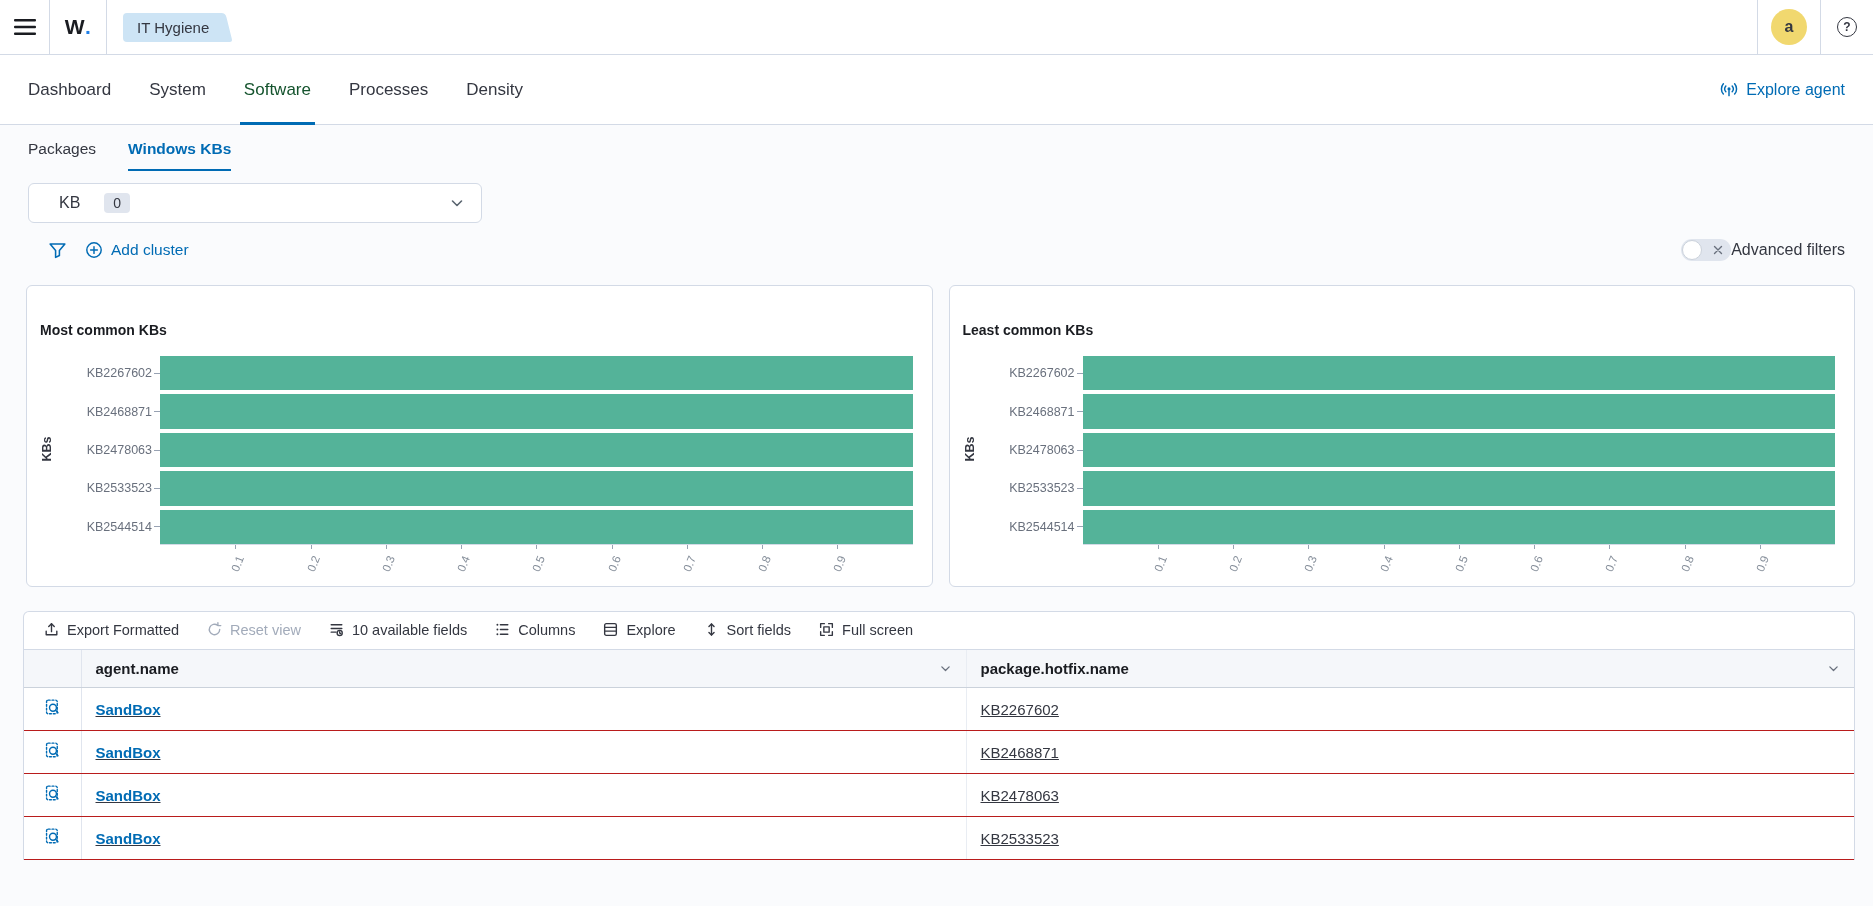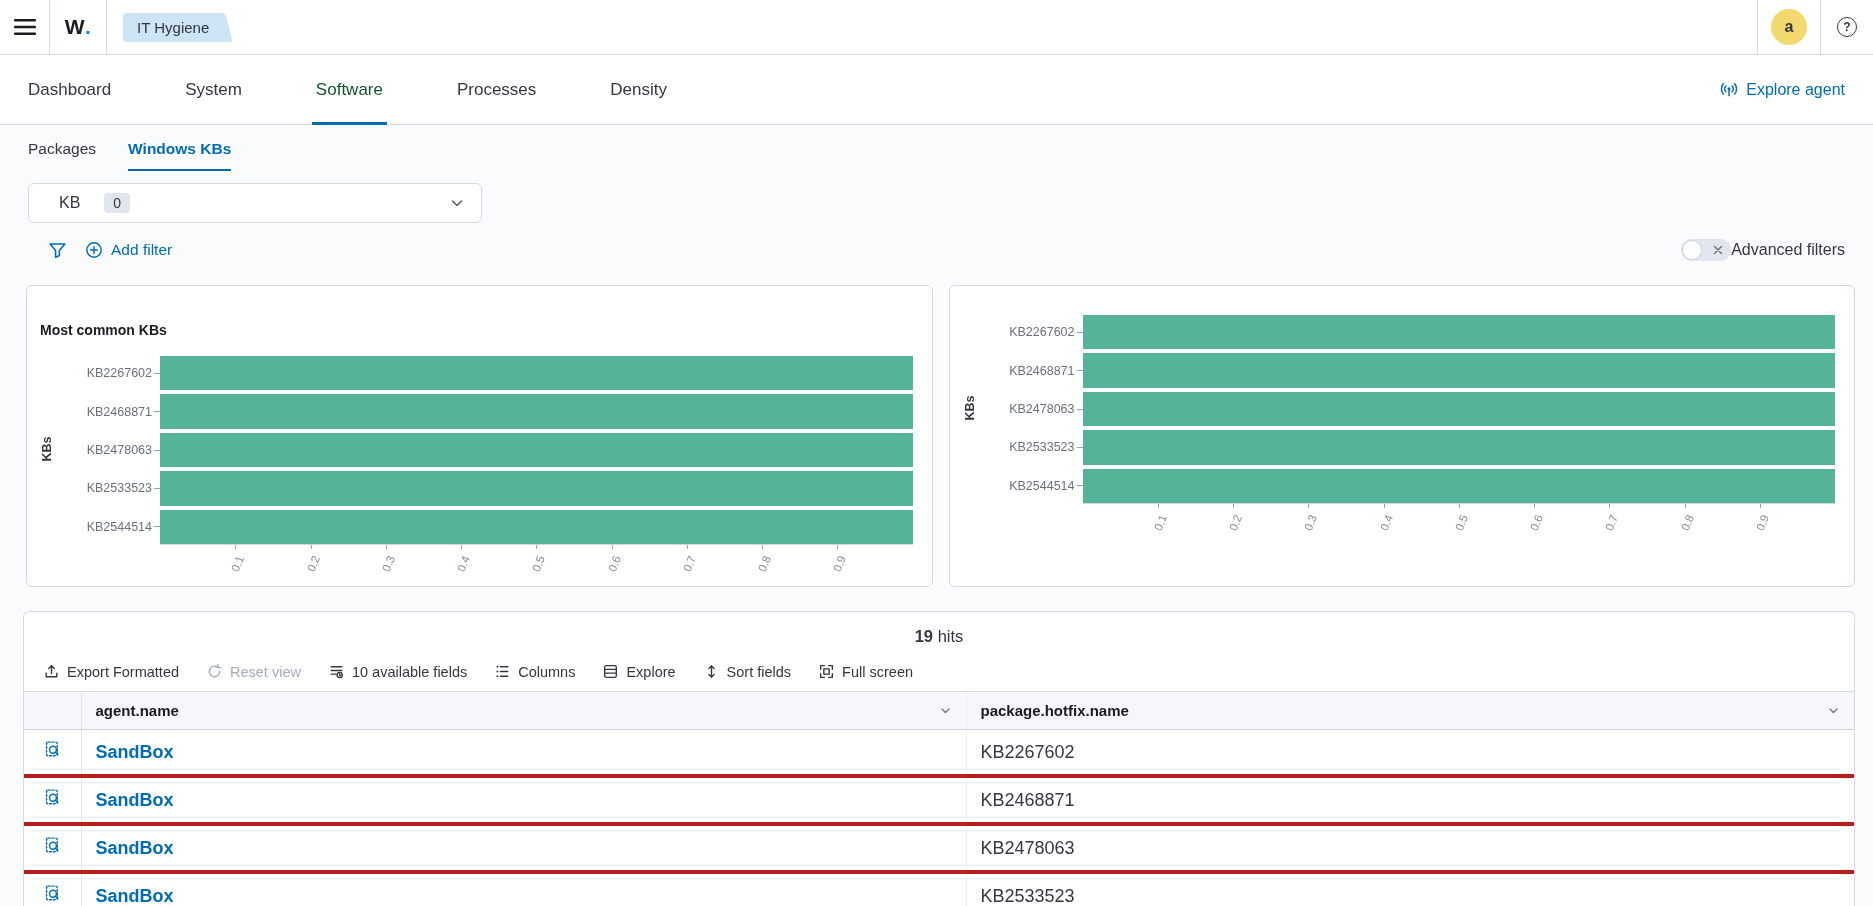--- a/index.html
+++ b/index.html
@@ -15,21 +15,21 @@
   .chip { position:relative; margin-left:16px; background:#cde4f5; color:#343741; font-size:15px; padding:6px 8px 6px 14px; border-radius:4px 0 0 4px; cursor:pointer; }
   .chip::after { content:""; position:absolute; top:0; right:-12px; width:16px; height:100%; background:#cde4f5; transform:skewX(14deg); border-radius:0 4px 3px 0; }
   .top-right { margin-left:auto; display:flex; align-items:center; height:100%; }
   .avatar-wrap { width:62px; height:100%; display:flex; align-items:center; justify-content:center; cursor:pointer; }
   .avatar { width:36px; height:36px; border-radius:50%; background:#f1d86f; display:flex; align-items:center; justify-content:center; font-weight:700; font-size:16px; color:#343741; }
   .help-wrap { width:52px; height:100%; display:flex; align-items:center; justify-content:center; cursor:pointer; }
   .help-circle { width:20px; height:20px; border-radius:50%; border:1.6px solid #343741; display:flex; align-items:center; justify-content:center; font-size:12px; font-weight:700; color:#343741; }
 
   
   .navbar { height:70px; background:#fff; border-bottom:1px solid #d3dae6; display:flex; align-items:center; padding:0 28px; }
-  .nav-tabs { display:flex; gap:74px; height:100%; }
+  .nav-tabs { display:flex; gap:38px; height:100%; }
   .nav-tab { display:flex; align-items:center; height:100%; font-size:17px; color:#343741; position:relative; cursor:pointer; }
   .nav-tab.active { color:#14532d; }
   .nav-tab.active::after { content:""; position:absolute; left:-4px; right:-4px; bottom:-1px; height:3px; background:#006bb4; }
   .explore { margin-left:auto; display:flex; align-items:center; gap:8px; color:#006bb4; font-size:16px; cursor:pointer; }
 
   
   .subnav { height:48px; display:flex; align-items:center; gap:32px; padding:0 28px; }
   .sub-tab { font-size:15.5px; color:#343741; position:relative; height:100%; display:flex; align-items:center; cursor:pointer; }
   .sub-tab.active { color:#006bb4; font-weight:700; }
   .sub-tab.active::after { content:""; position:absolute; left:0; right:0; bottom:2px; height:2px; background:#006bb4; }
@@ -79,21 +79,21 @@
   .icn svg { display:block; }
 
   table.grid { width:100%; border-collapse:collapse; table-layout:fixed; }
   .grid th { background:#f5f7fa; font-size:15px; font-weight:700; text-align:left; padding:10px 14px; border-bottom:1px solid #cbd2db; color:#1a1c21; }
   .grid th .thwrap { display:flex; align-items:center; }
   .grid th .thchev { margin-left:auto; color:#69707d; display:flex; }
   .grid col.c-exp { width:57px; }
   .grid col.c-agent { width:885px; }
   .grid th:first-child, .grid td:first-child { border-right:1px solid #e0e5ee; text-align:center; padding:10px 0; }
   .grid th:nth-child(3), .grid td:nth-child(3) { border-left:1px solid #e9edf3; }
-  .grid td { padding:11px 14px; font-size:18px; border-bottom:4px solid #b91c1c; color:#343741; height:43px; }
+  .grid td { padding:11px 14px; font-size:15px; border-bottom:1px solid #b91c1c; color:#343741; height:43px;text-decoration:underline; }
   .agent-link { color:#006bb4; font-weight:700; cursor:pointer; }
   .expand-btn { color:#006bb4; display:inline-flex; cursor:pointer; }
 </style>
 </head>
 <body>
 
 <div class="topbar">
   <div class="burger">
     <span class="icn">
       <svg width="22" height="18" viewBox="0 0 22 18">
@@ -166,21 +166,21 @@
         <path d="M1.8 2.5h12.4L9.6 8v4.2l-3.2 1.6V8z"></path>
       </svg>
   </span>
   <div class="add-filter">
     <span class="icn">
       <svg width="18" height="18" viewBox="0 0 16 16" fill="none" stroke="#006bb4" stroke-width="1.3" stroke-linecap="round">
           <circle cx="8" cy="8" r="6.4"></circle>
           <path d="M8 5v6M5 8h6"></path>
         </svg>
     </span>
-    <span>Add filter</span>
+    <span>Add cluster</span>
   </div>
   <div class="adv-wrap">
     <div class="toggle">
       <span class="knob"></span>
       <span class="x icn">
         <svg width="10" height="10" viewBox="0 0 10 10" stroke="#69707d" stroke-width="1.4" stroke-linecap="round">
             <path d="M1.5 1.5l7 7M8.5 1.5l-7 7"></path>
           </svg>
       </span>
     </div>
@@ -247,20 +247,21 @@
           <div class="xtick-mark" style="left: 70%;"></div>
           <div class="xtick-lbl" style="right: 30%;">0.7</div>
           <div class="xtick-mark" style="left: 80%;"></div>
           <div class="xtick-lbl" style="right: 20%;">0.8</div>
           <div class="xtick-mark" style="left: 90%;"></div>
           <div class="xtick-lbl" style="right: 10%;">0.9</div>
         </div>
       </div>
     </div>
     <div class="panel">
+      <div class="chart-title">Least common KBs</div>
       <div class="chart">
         <div class="ylab">KBs</div>
         <div class="crows">
           <div class="crow">
             <div class="clabel">KB2267602</div>
             <div class="cdash"></div>
             <div class="ctrack">
               <div class="cbar" style="width: 100%; background: rgb(84, 179, 153);"></div>
             </div>
           </div>
@@ -312,24 +313,20 @@
           <div class="xtick-mark" style="left: 80%;"></div>
           <div class="xtick-lbl" style="right: 20%;">0.8</div>
           <div class="xtick-mark" style="left: 90%;"></div>
           <div class="xtick-lbl" style="right: 10%;">0.9</div>
         </div>
       </div>
     </div>
   </div>
 
 <div class="results">
-  <div class="hits">
-    <b>19</b>
-    <span>hits</span>
-  </div>
   <div class="rtoolbar">
       <div class="titem">
         <span class="icn">
           <svg width="17" height="17" viewBox="0 0 16 16" fill="none" stroke="currentColor" stroke-width="1.3" stroke-linecap="round" stroke-linejoin="round">
             <path d="M3 9.5V13h10V9.5"></path>
             <path d="M8 2.5V10"></path>
             <path d="M5.4 5.1 8 2.5l2.6 2.6"></path>
           </svg>
         </span>
         <span>Export Formatted</span>

